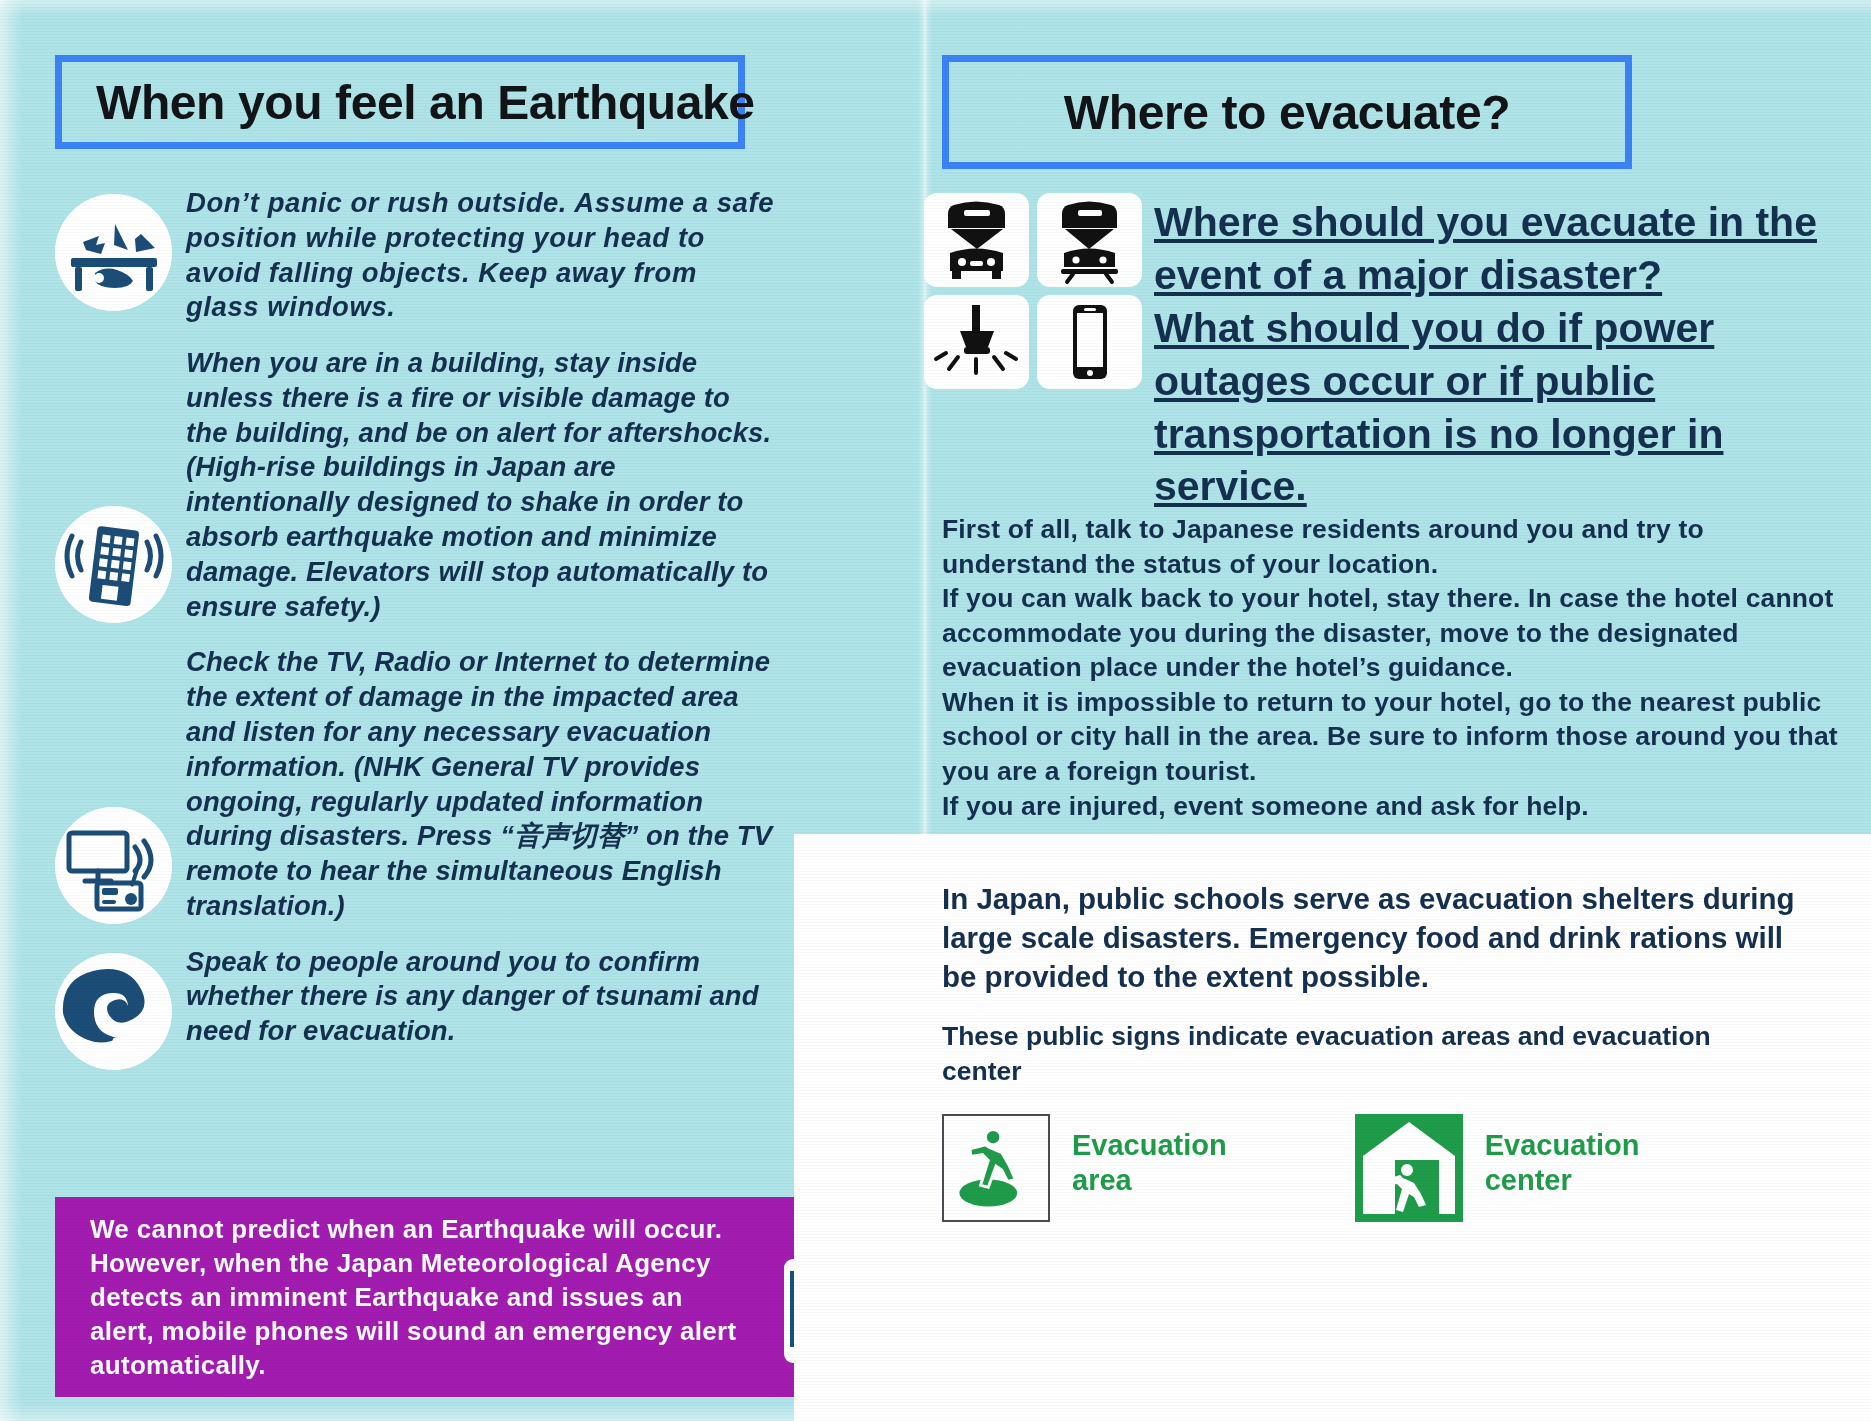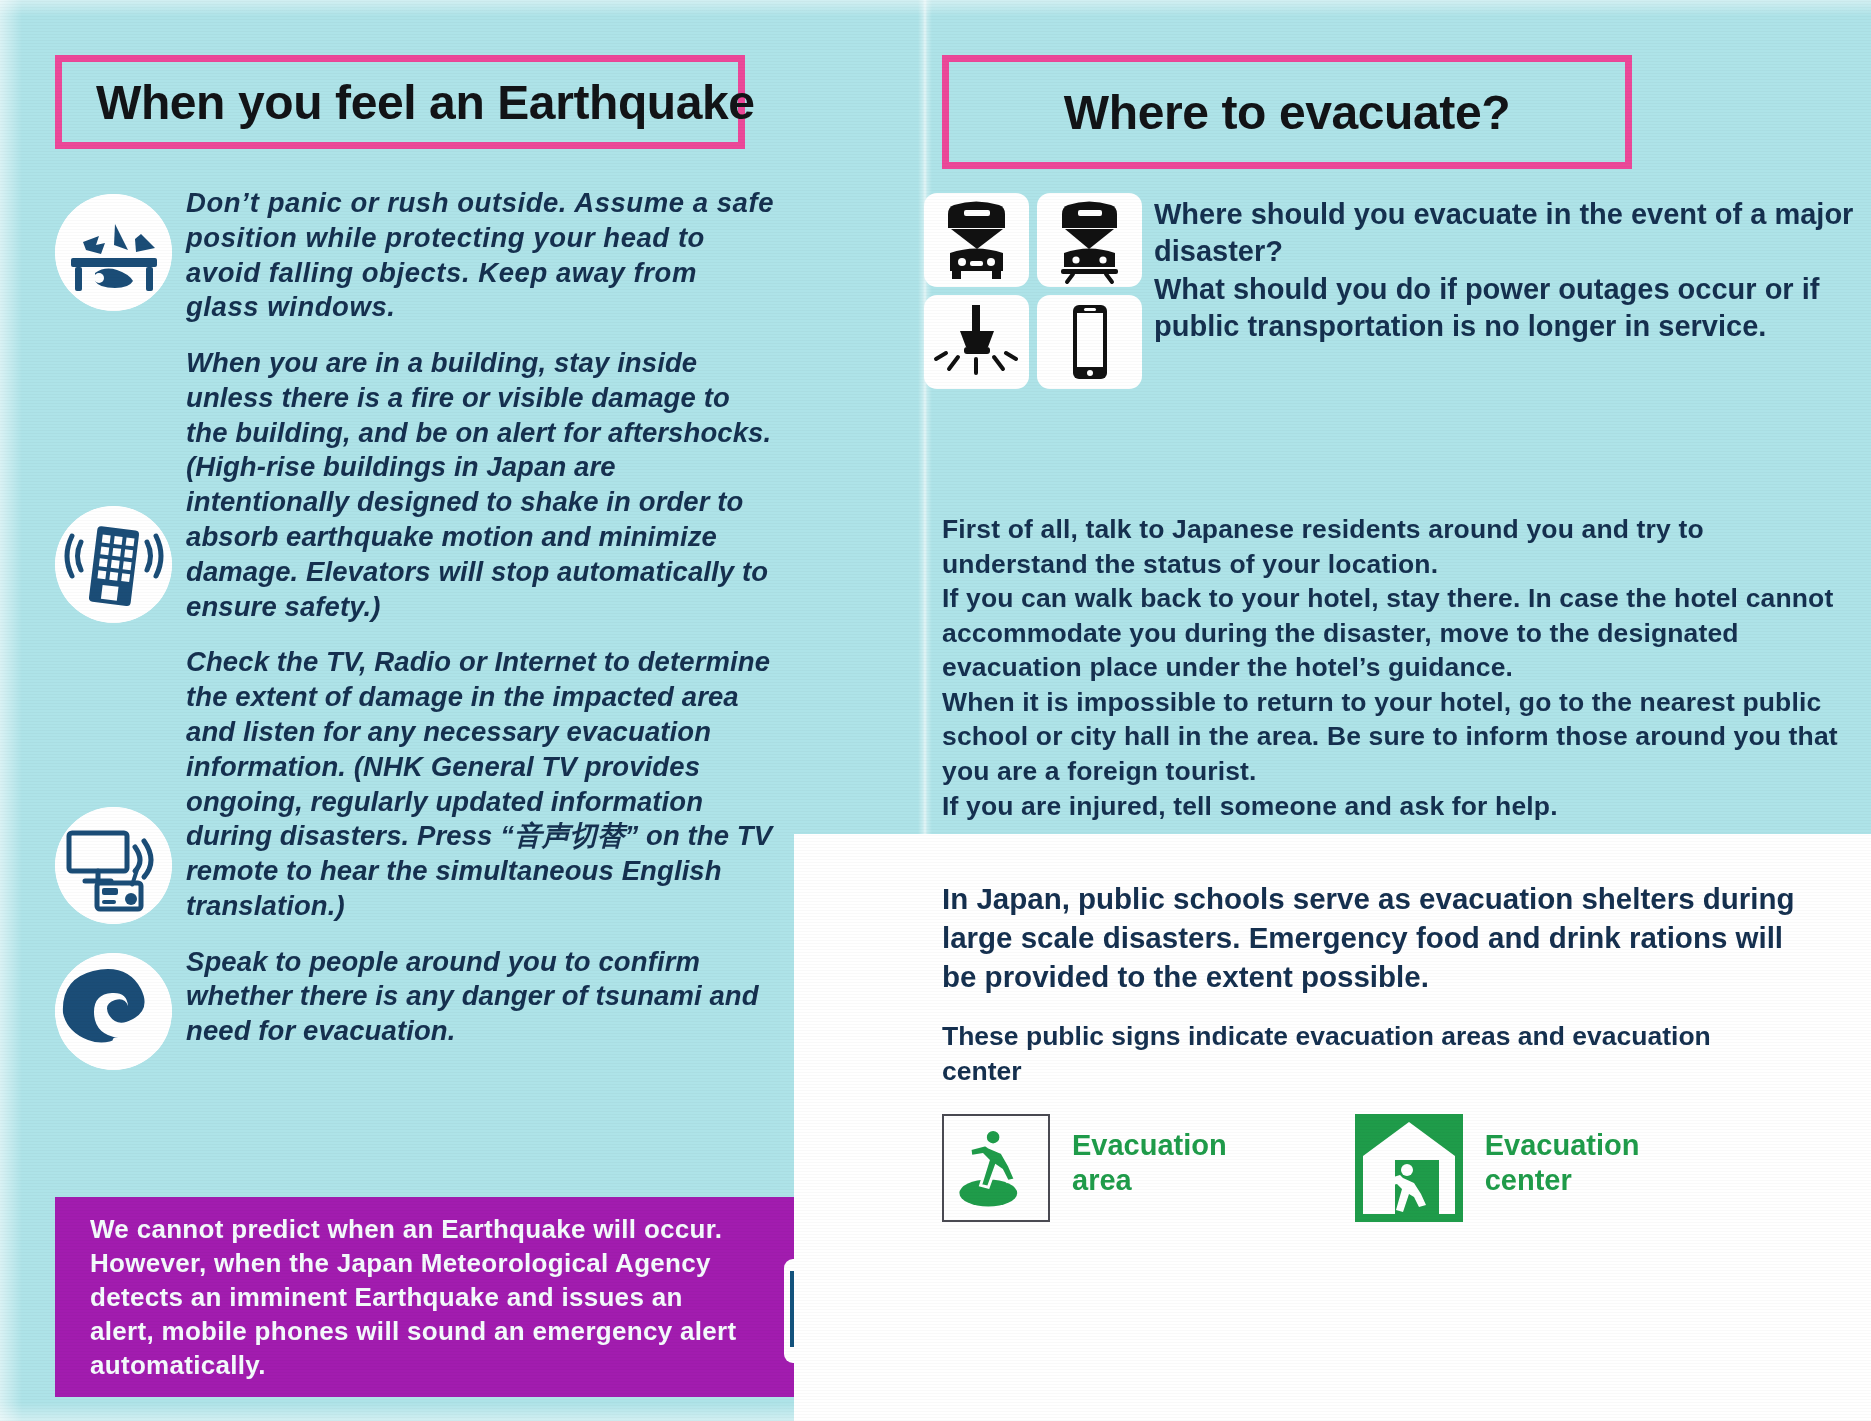--- a/index.html
+++ b/index.html
@@ -31,21 +31,21 @@
   .edge-b { position:absolute; left:0; right:0; bottom:0; height:18px;
     background:linear-gradient(0deg, rgba(255,255,255,.45), rgba(255,255,255,0)); z-index:4; }
 
   .panel { position:absolute; top:0; }
   #panel-left  { left:0;   width:918px;  height:1421px; }
   #panel-right { left:932px; width:939px; height:1421px; }
 
   
   .heading-box {
     position:absolute;
-    border:7px solid #ec4899;
+    border:7px solid #3b82f6;
     display:flex; align-items:center;
     background:transparent;
   }
   .heading-box h1 {
     margin:0; padding:0 0 0 34px;
     font-size:48px; font-weight:bold; letter-spacing:-0.4px;
     color:#121417; white-space:nowrap;
   }
   #heading-left  { left:55px; top:55px; width:690px; height:94px; }
   #heading-right { left:10px; top:55px; width:690px; height:114px; }
@@ -89,22 +89,23 @@
   
   #icon-grid {
     position:absolute; left:-8px; top:193px;
     width:222px; height:196px;
     display:grid; grid-template-columns:105px 105px; grid-template-rows:94px 94px;
     gap:8px;
   }
   .grid-tile { background:#ffffff; border-radius:13px; position:relative; overflow:hidden; }
   #right-lead {
     position:absolute; left:222px; top:196px; width:700px;
-    color:#15304f; font-weight:bold; font-size:29px; line-height:1.29;
+    color:#15304f; font-weight:bold; font-size:41px; line-height:1.29;
     letter-spacing:0px;
+    text-decoration:underline;
   }
   #right-body {
     position:absolute; left:10px; top:512px; width:915px;
     color:#15304f; font-weight:bold; font-size:26.5px; line-height:1.305;
     letter-spacing:.15px;
   }
   #right-body p { margin:0; }
 
   
   #white-card {
@@ -314,21 +315,21 @@
       </div>
     </div>
 
     <div id="right-lead" style="white-space:pre-line;">Where should you evacuate in the event of a major disaster?
 What should you do if power outages occur or if public transportation is no longer in service.</div>
 
     <div id="right-body">
       <p>First of all, talk to Japanese residents around you and try to understand the status of your location.</p>
       <p>If you can walk back to your hotel, stay there. In case the hotel cannot  accommodate you during the disaster, move to the designated evacuation place under the hotel’s guidance.</p>
       <p>When it is impossible to return to your hotel, go to the nearest public school or city hall in the area. Be sure to inform those around you that you are a foreign tourist.</p>
-      <p>If you are injured, tell someone and ask for help.</p>
+      <p>If you are injured, event someone and ask for help.</p>
     </div>
 
     <div id="white-card">
       <div id="card-bold">In Japan, public schools serve as evacuation shelters during large scale disasters. Emergency food and drink rations will be provided to the extent possible.</div>
       <div id="card-note">These public signs indicate evacuation areas and evacuation center</div>
 
       <div id="signs">
 
         <div class="sign-group">
           <div class="sign-plate" id="sign-area-plate">

